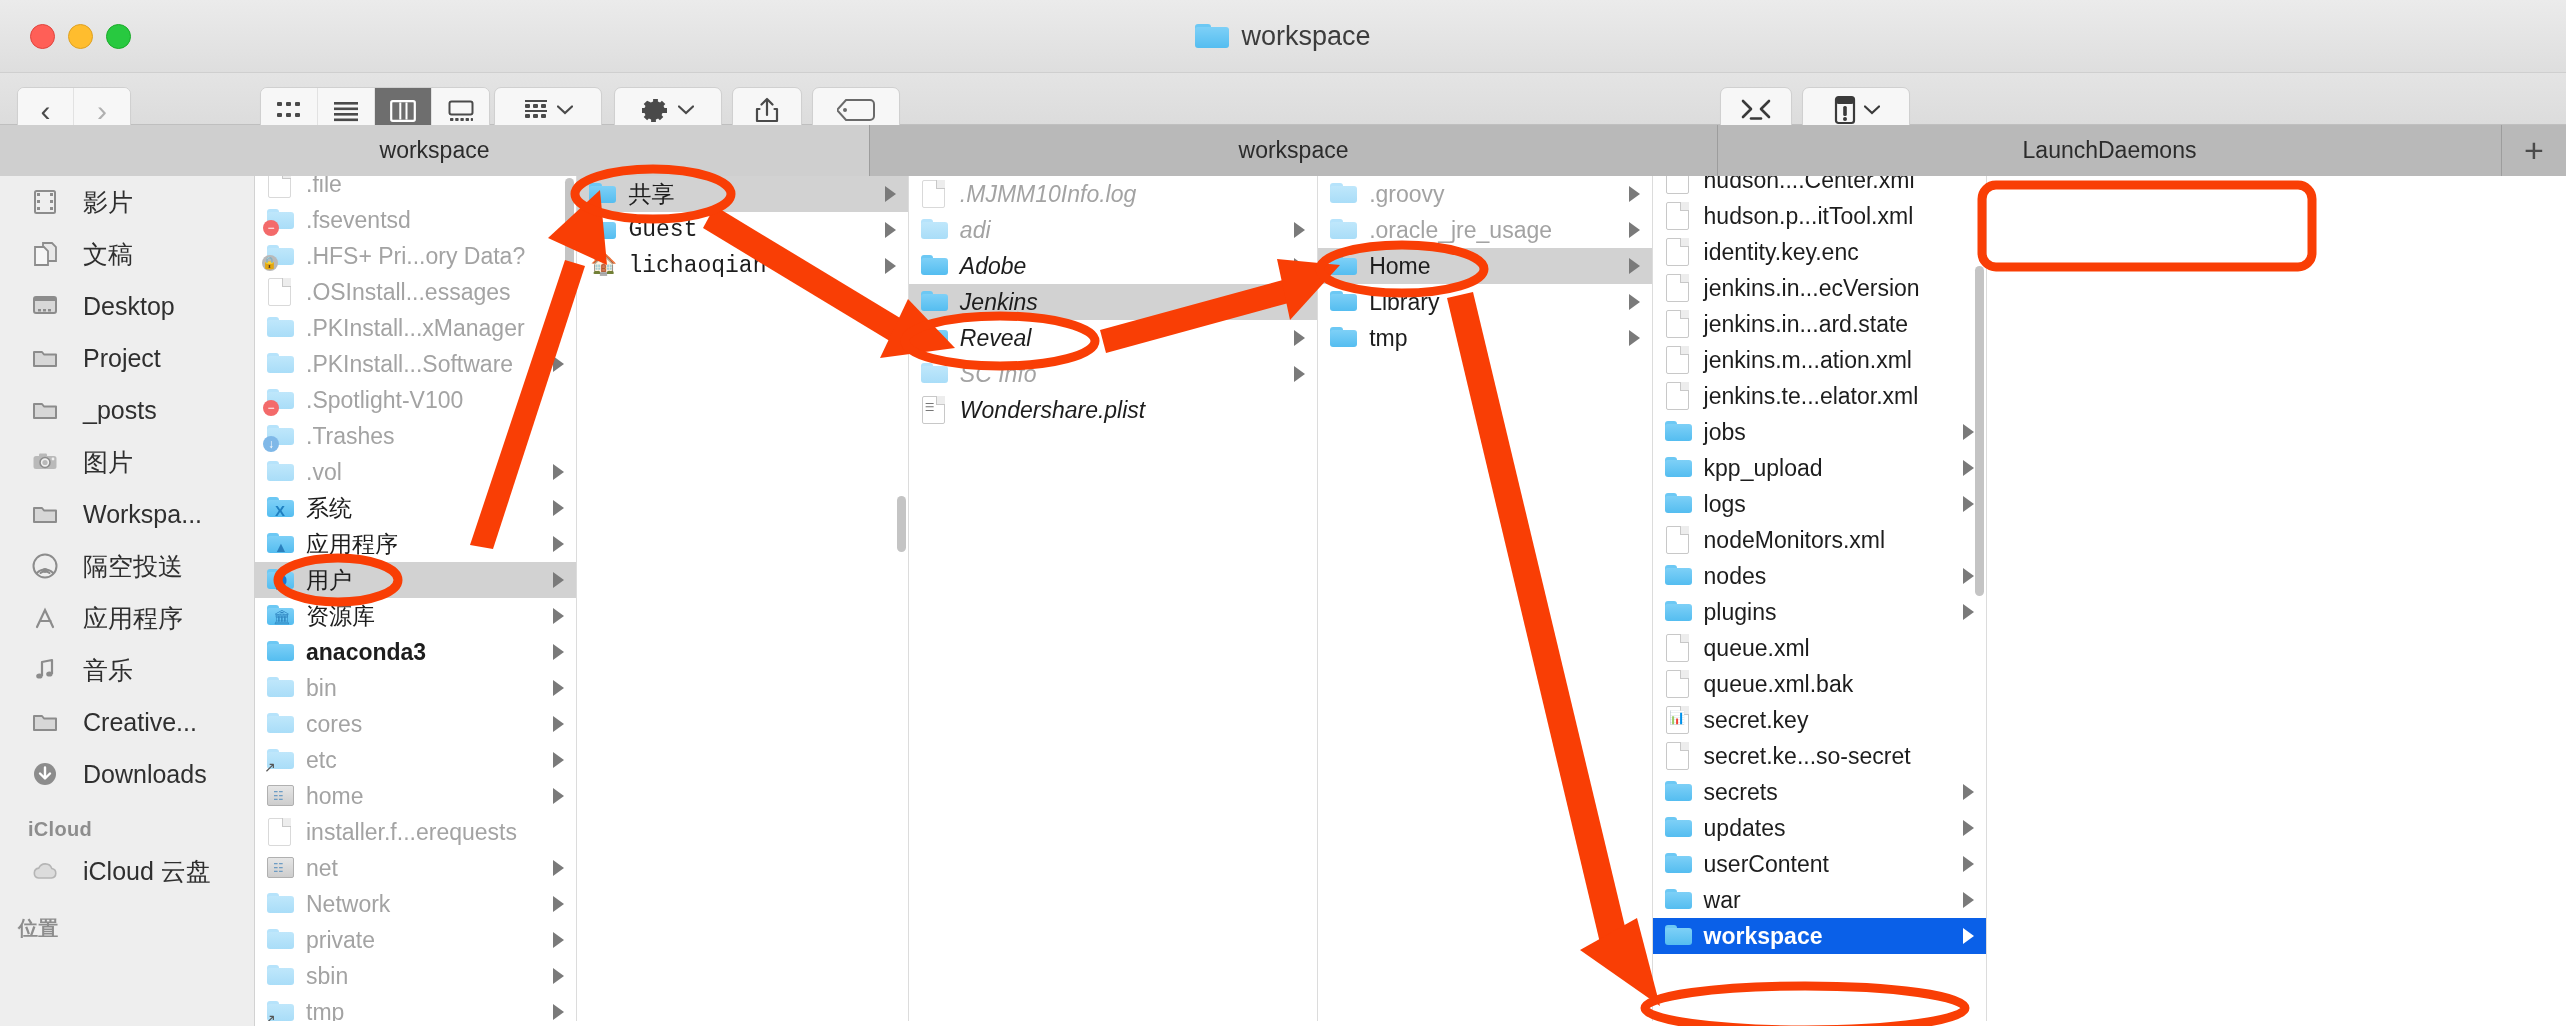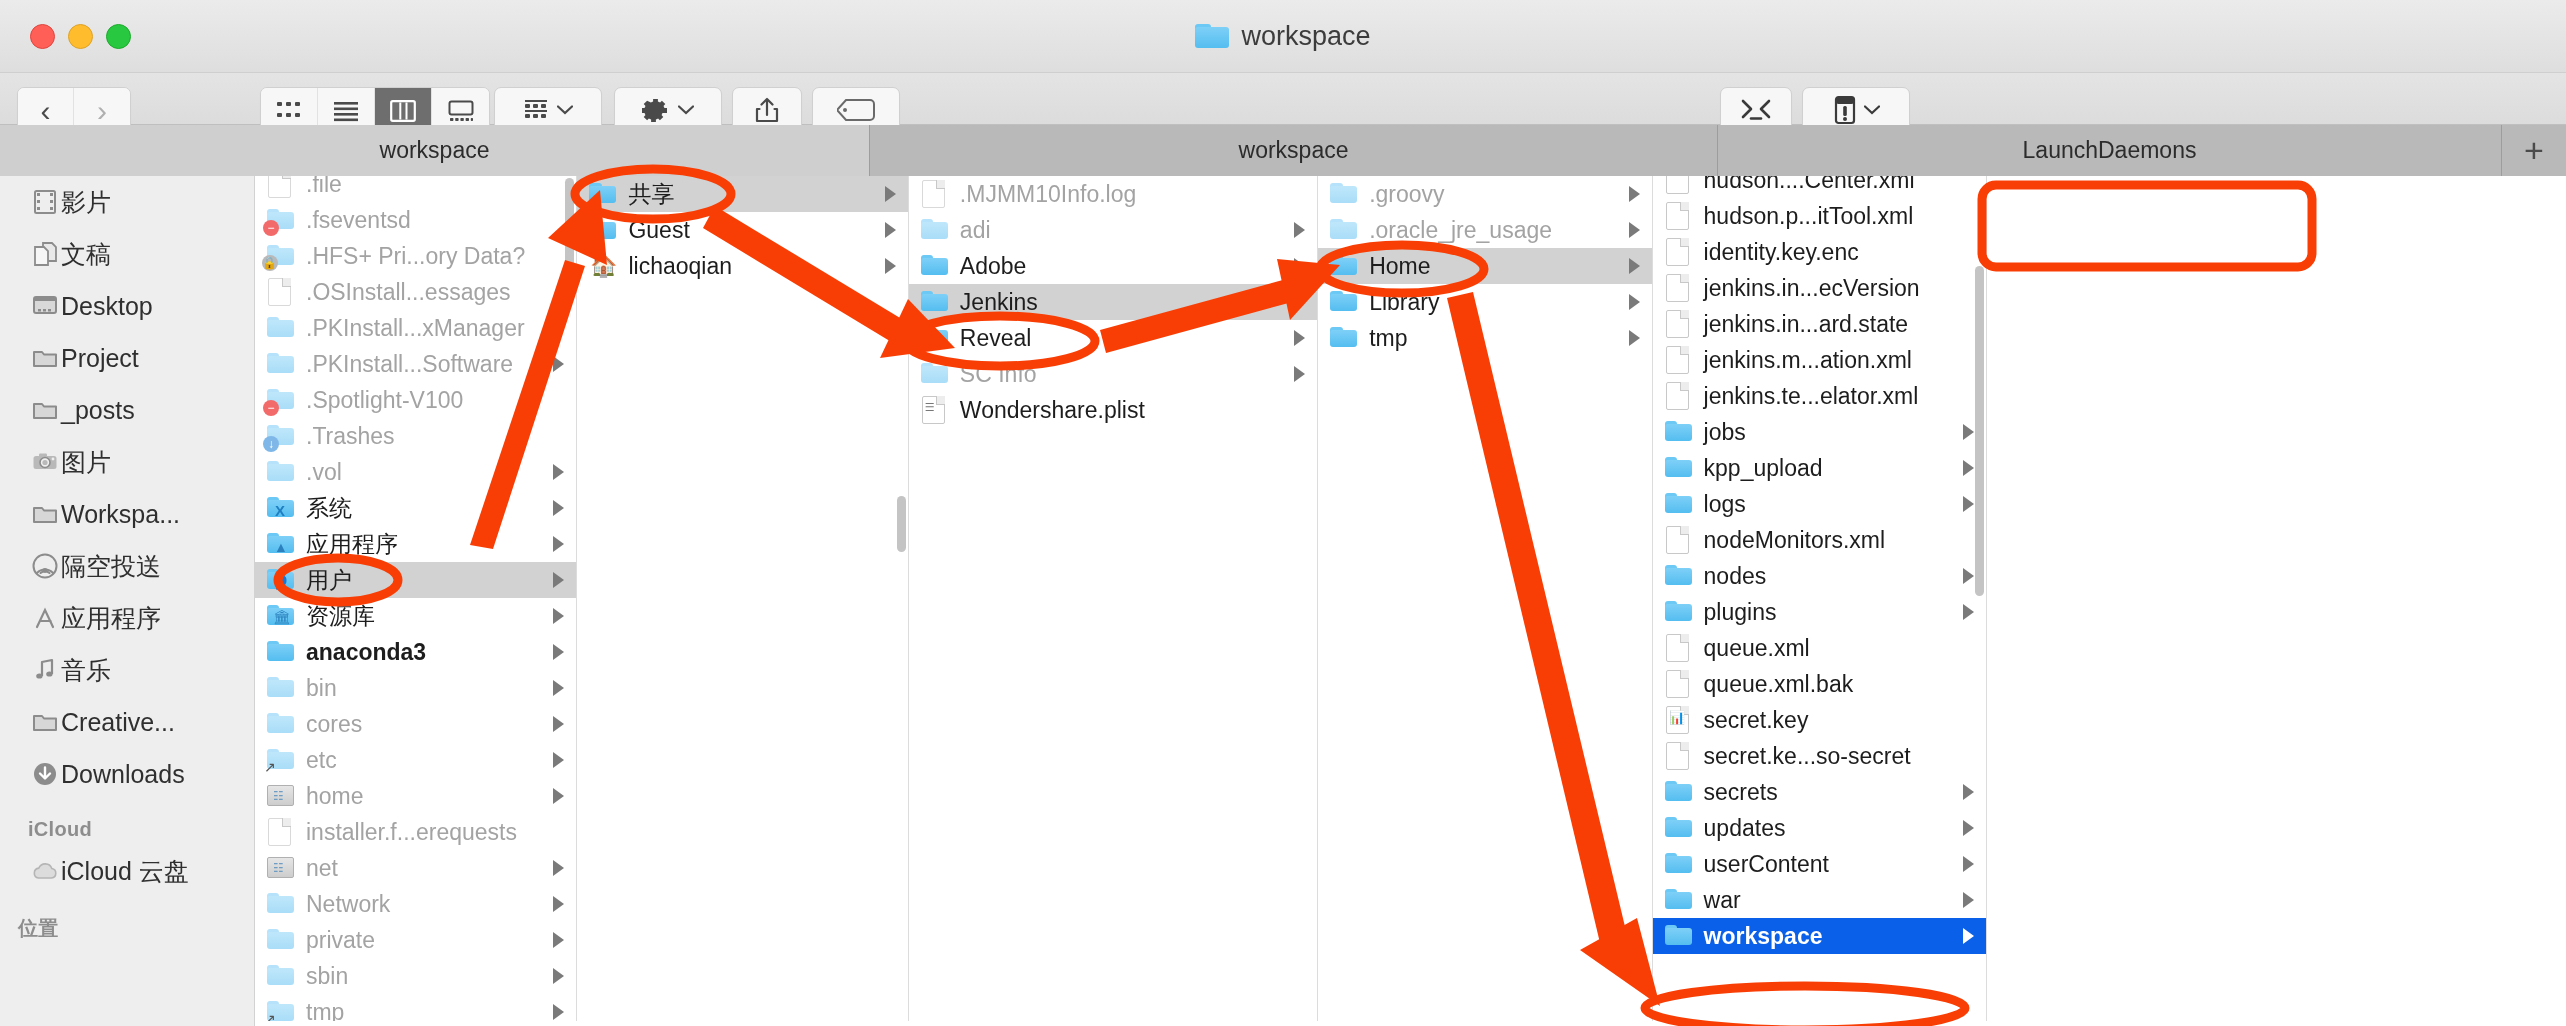--- a/index.html
+++ b/index.html
@@ -71,21 +71,21 @@
         border-right:1px solid #9d9d9d; font-size:23px; color:#2c2c2c; height:51px;}
   .tab.active{ background:#cfcfcf; }
   .tab.inactive{ background:#b9b9b9; }
   .tab-plus{ width:64px; display:flex; align-items:center; justify-content:center;
              font-size:34px; color:#4a4a4a; background:#b9b9b9; height:51px; font-weight:300;}
 
   
   .sidebar{ position:absolute; left:0; top:176px; width:255px; height:850px;
             background:#eeeeee; border-right:1px solid #d2d2d2; overflow:hidden;}
   .sb-head{ font-size:20px; color:#8d8d8d; font-weight:700; padding:12px 0 4px 18px; letter-spacing:.3px;}
-  .sb-item{ display:flex; align-items:center; gap:1px; height:52px; padding-left:30px; }
+  .sb-item{ display:flex; align-items:center; gap:23px; height:52px; padding-left:30px; }
   .sb-label{ font-size:25px; color:#2f2f2f; white-space:nowrap; }
   .sb-ic{ width:30px; height:30px; flex:0 0 30px; display:flex; align-items:center; justify-content:center;
           color:#8c8c8c; }
   .sb-ic svg{ display:block; }
 
   
   .cols{ position:absolute; left:255px; top:176px; right:0; height:850px; display:flex; }
   .col{ position:relative; height:845px; background:#ffffff; border-right:1px solid #dcdcdc; overflow:hidden; }
   .row{ display:flex; align-items:center; height:36px; padding-left:10px; gap:11px; position:relative; }
   .row.sel{ background:#d2d2d2; }
@@ -661,21 +661,21 @@
               <i></i>
             </span>
             <span class="alias">↗</span>
           </span>
           <span class="nm">tmp</span>
           <span class="chev"></span>
         </div>
       <div class="sbar" style="top:2px;height:120px;"></div>
     </div>
 
-    <div class="col" style="width:332px;">
+    <div class="col" style="width:332px;font-family:Liberation Mono, monospace;">
       <div class="row sel">
           <span class="ic">
             <span class="fi" style="position:absolute;left:2px;top:1px;width:27px;height:23px;">
               <b></b>
               <i></i>
             </span>
           </span>
           <span class="nm">共享</span>
           <span class="chev"></span>
         </div>
@@ -692,21 +692,21 @@
       <div class="row">
           <span class="ic">
             <span style="position:absolute;left:3px;top:3px;font-size:22px;line-height:20px;">🏠</span>
           </span>
           <span class="nm">lichaoqian</span>
           <span class="chev"></span>
         </div>
       <div class="sbar" style="top:320px;height:56px;"></div>
     </div>
 
-    <div class="col" style="width:410px;">
+    <div class="col" style="width:410px;font-style:italic;">
       <div class="row dim">
           <span class="ic">
             <span class="doc dimd"></span>
           </span>
           <span class="nm">.MJMM10Info.log</span>
         </div>
       <div class="row dim">
           <span class="ic">
             <span class="fi pale" style="position:absolute;left:2px;top:1px;width:27px;height:23px;">
               <b></b>

